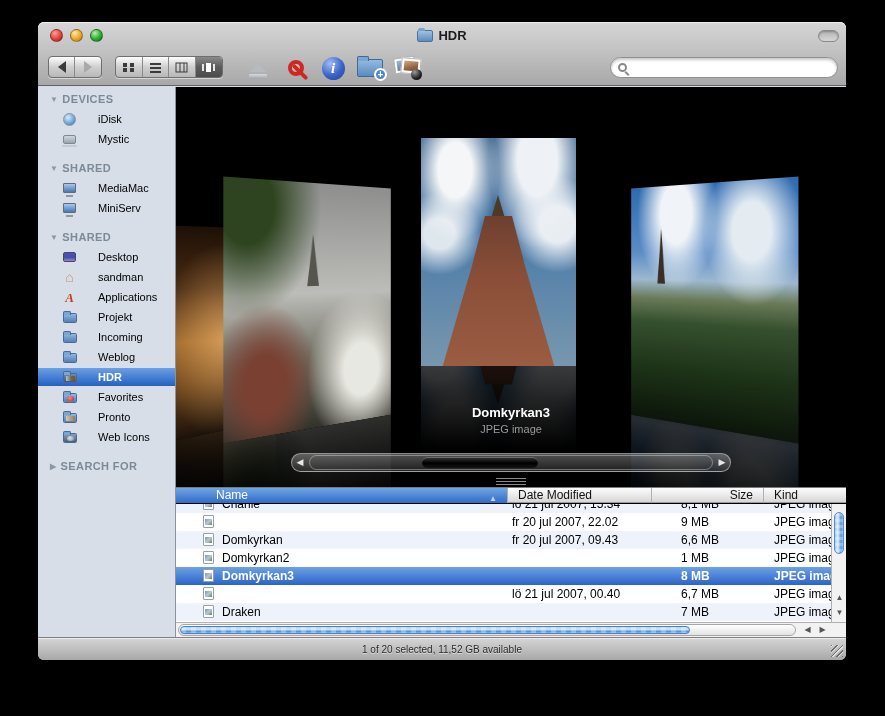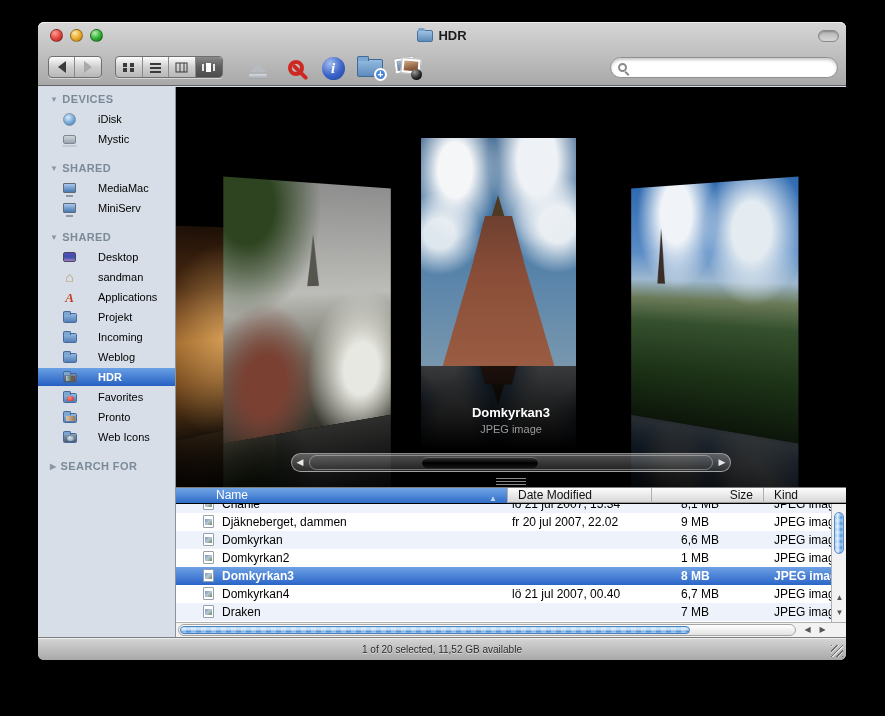--- a/index.html
+++ b/index.html
@@ -502,46 +502,45 @@
     <div class="rows">
       <div class="row stripe partial">
         <div class="doc"></div>
         <div class="cell c-name">Charlie</div>
         <div class="cell c-date">lö 21 jul 2007, 15.34</div>
         <div class="cell c-size">8,1 MB</div>
         <div class="cell c-kind">JPEG image</div>
       </div>
       <div class="row">
         <div class="doc"></div>
-        <div class="cell c-name">Djäkneberget, dammen</div>
         <div class="cell c-date">fr 20 jul 2007, 22.02</div>
         <div class="cell c-size">9 MB</div>
         <div class="cell c-kind">JPEG image</div>
       </div>
       <div class="row stripe">
         <div class="doc"></div>
         <div class="cell c-name">Domkyrkan</div>
+        <div class="cell c-date">fr 20 jul 2007, 09.43</div>
         <div class="cell c-size">6,6 MB</div>
         <div class="cell c-kind">JPEG image</div>
       </div>
       <div class="row">
         <div class="doc"></div>
         <div class="cell c-name">Domkyrkan2</div>
         <div class="cell c-size">1 MB</div>
         <div class="cell c-kind">JPEG image</div>
       </div>
       <div class="row sel">
         <div class="doc"></div>
         <div class="cell c-name">Domkyrkan3</div>
         <div class="cell c-size">8 MB</div>
         <div class="cell c-kind">JPEG image</div>
       </div>
       <div class="row">
         <div class="doc"></div>
-        <div class="cell c-name">Domkyrkan4</div>
         <div class="cell c-date">lö 21 jul 2007, 00.40</div>
         <div class="cell c-size">6,7 MB</div>
         <div class="cell c-kind">JPEG image</div>
       </div>
       <div class="row stripe">
         <div class="doc"></div>
         <div class="cell c-name">Draken</div>
         <div class="cell c-size">7 MB</div>
         <div class="cell c-kind">JPEG image</div>
       </div>

